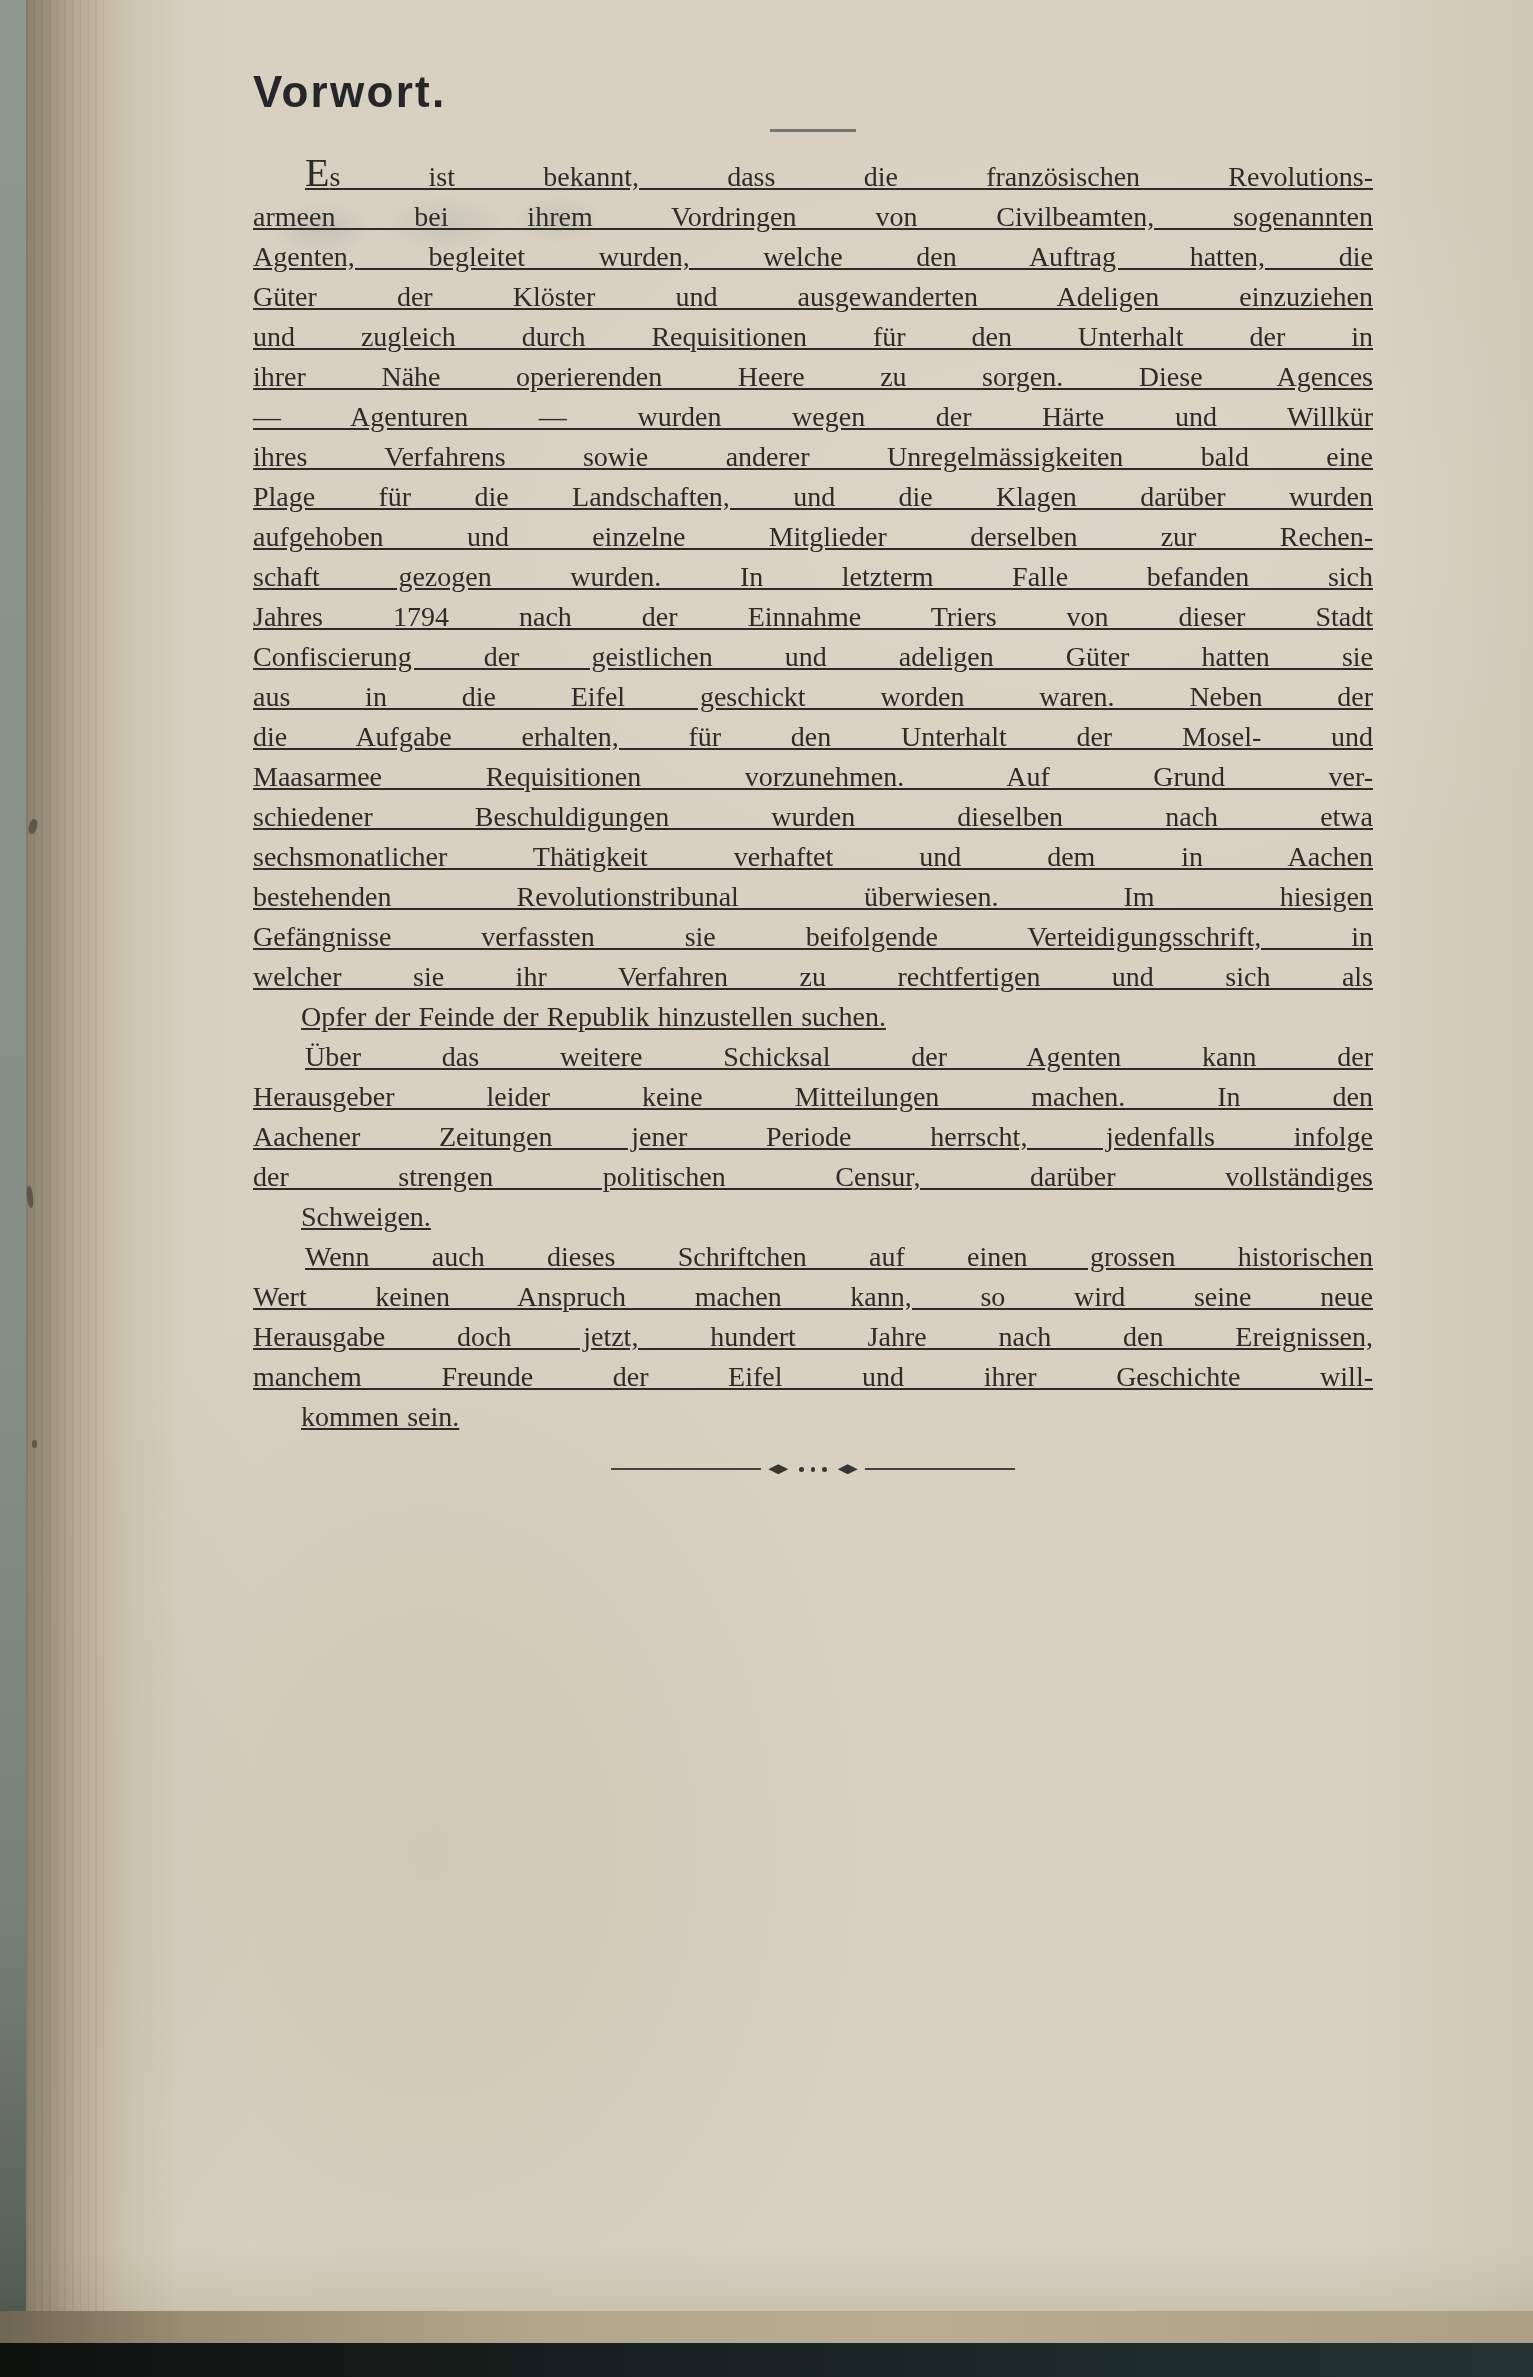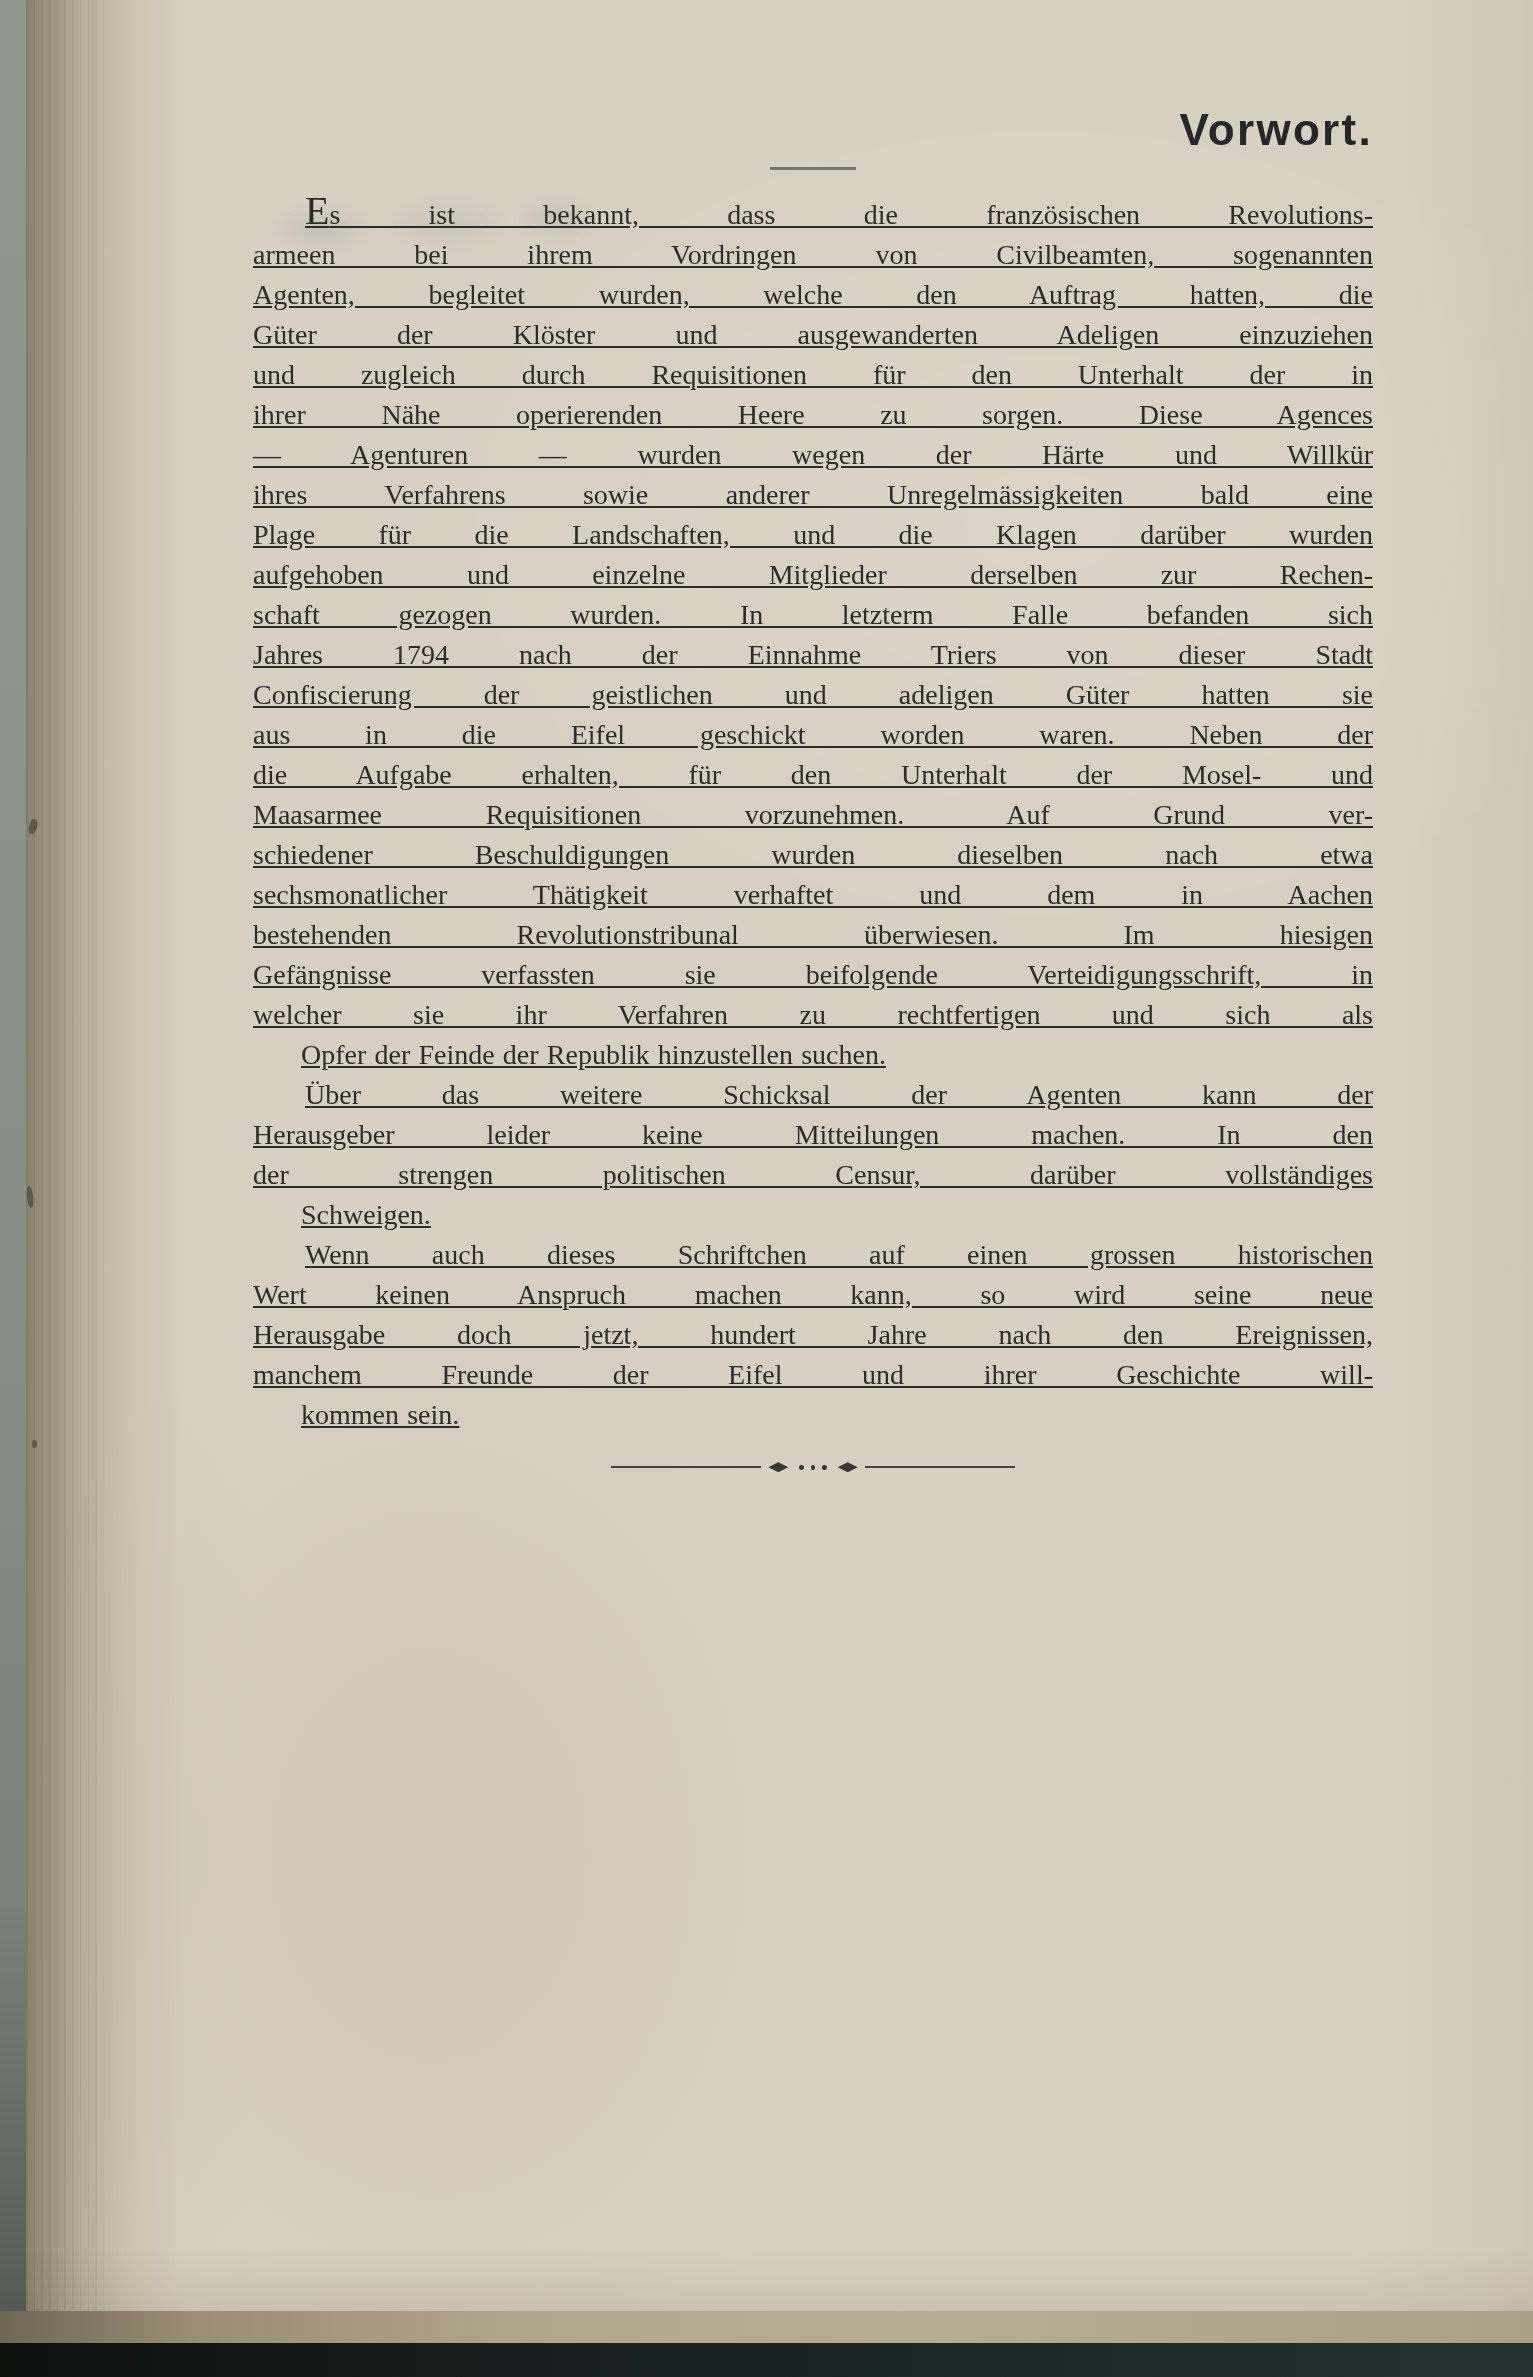--- a/index.html
+++ b/index.html
@@ -63,22 +63,22 @@
   .speck.s1 { left: 29px; top: 819px; width: 7.7px; height: 15.3px; transform: rotate(14deg); }
   .speck.s2 { left: 27px; top: 1186px; width: 6.1px;  height: 21.5px; transform: rotate(-6deg); }
   .speck.s3 { left: 32px; top: 1440px; width: 4.6px;  height: 8.4px; }
 
   
   .content {
     position: absolute; left: 253px; top: 0; width: 1120px;
     color: #2e2c28;
   }
   .title {
-    margin: 0; padding-top: 108px;
-    text-align: right;
+    margin: 0; padding-top: 70px;
+    text-align: left;
     font-family: "Liberation Sans", sans-serif;
     font-weight: bold;
     font-size: 44px; line-height: 44px;
     letter-spacing: 2.3px;
     color: #26262a;
   }
   .title-rule {
     width: 86px; height: 2.3px;
     margin: 15.3px auto 0 auto;
     background: #767670;
@@ -154,20 +154,21 @@
             <div class="line">Gefängnisse verfassten sie beifolgende Verteidigungsschrift, in</div>
             <div class="line">welcher sie ihr Verfahren zu rechtfertigen und sich als</div>
             <div class="line para-end">Opfer der Feinde der Republik hinzustellen suchen.</div>
           </div>
       </div>
 
       <div class="para">
         <div class="lines">
             <div class="line indent">Über das weitere Schicksal der Agenten kann der</div>
             <div class="line">Herausgeber leider keine Mitteilungen machen. In den</div>
+            <div class="line">Aachener Zeitungen jener Periode herrscht, jedenfalls infolge</div>
             <div class="line">der strengen politischen Censur, darüber vollständiges</div>
             <div class="line para-end">Schweigen.</div>
           </div>
       </div>
 
       <div class="para">
         <div class="lines">
             <div class="line indent">Wenn auch dieses Schriftchen auf einen grossen historischen</div>
             <div class="line">Wert keinen Anspruch machen kann, so wird seine neue</div>
             <div class="line">Herausgabe doch jetzt, hundert Jahre nach den Ereignissen,</div>

